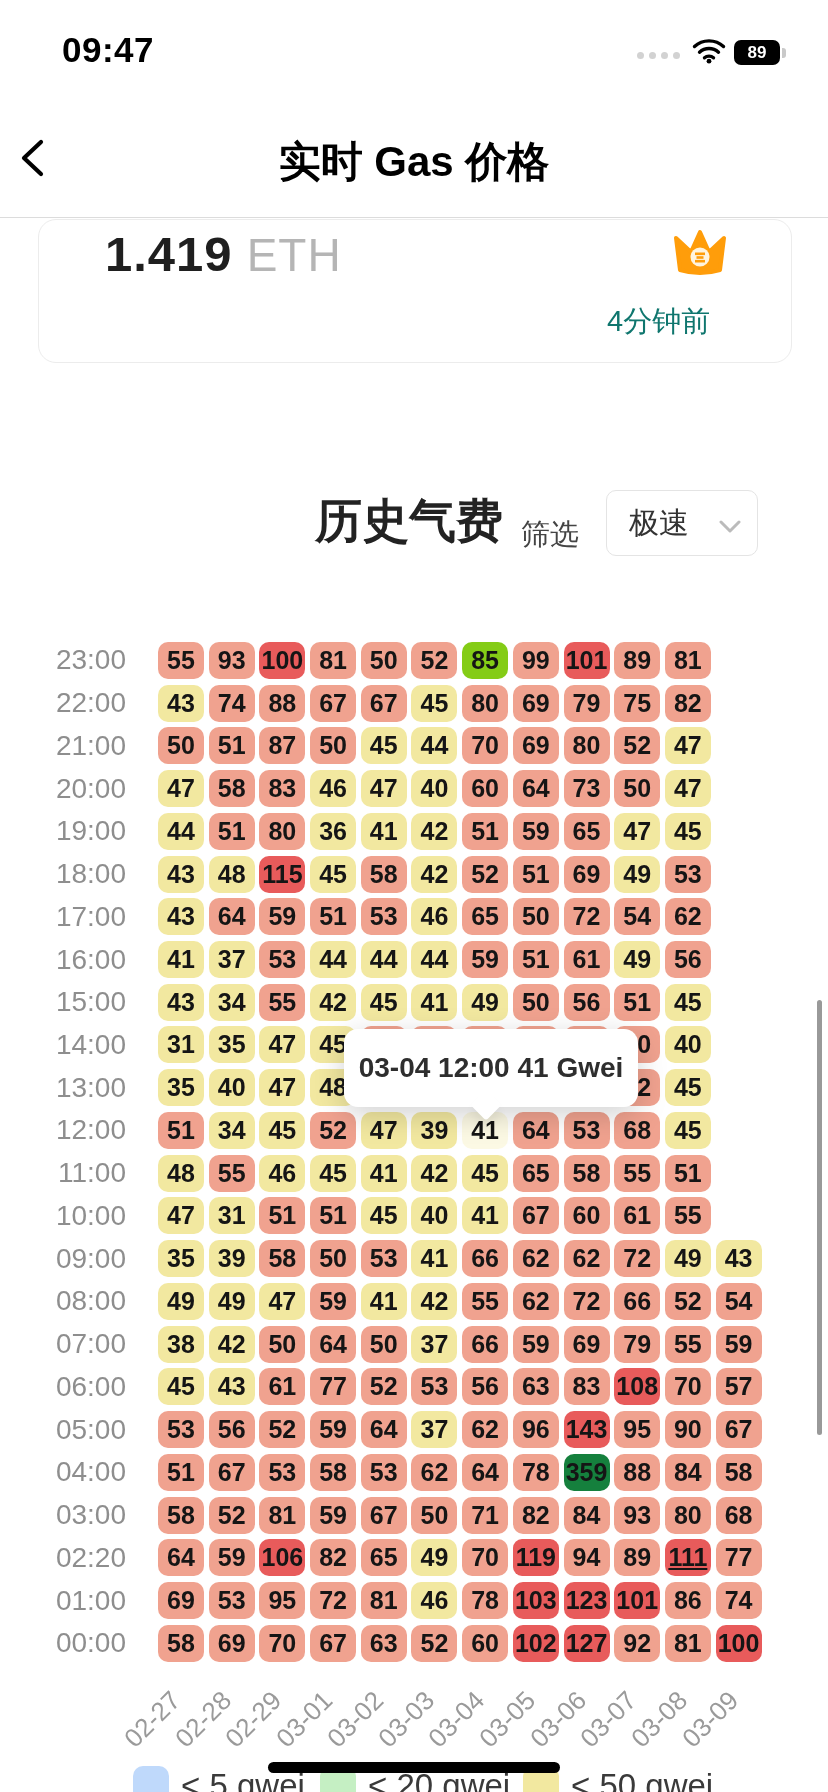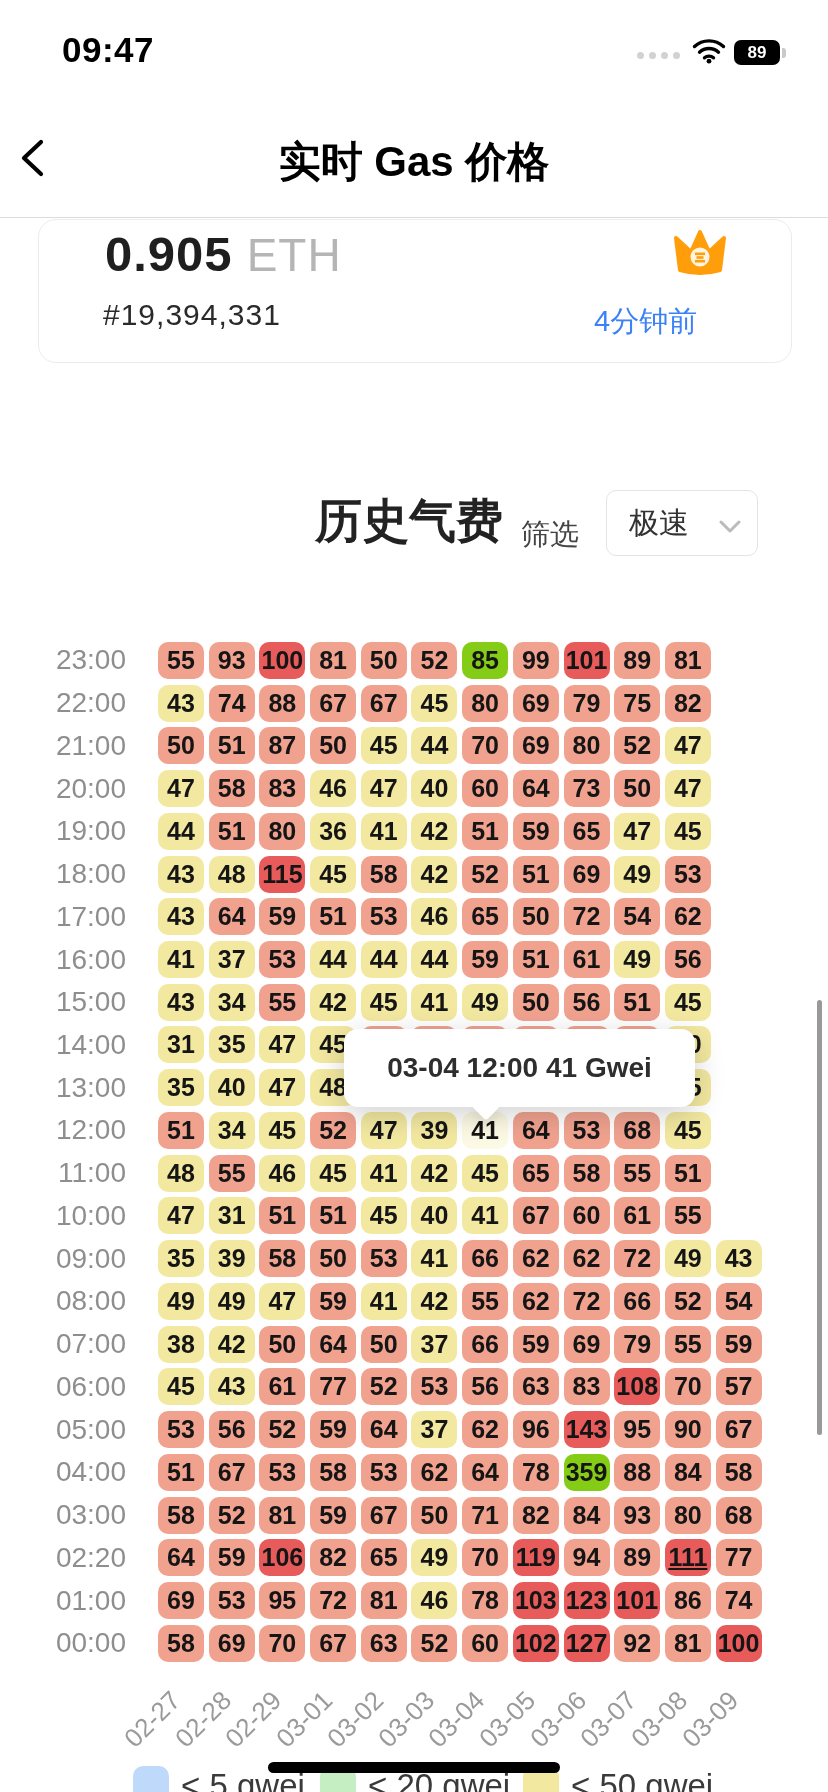--- a/index.html
+++ b/index.html
@@ -19,36 +19,36 @@
   .back-btn{position:absolute;left:18px;top:138px;width:30px;height:40px;cursor:pointer;}
   .nav-title{position:absolute;left:0;top:134px;width:828px;text-align:center;font-size:42px;font-weight:600;color:#000;}
   .hairline{position:absolute;left:0;top:217px;width:828px;height:1px;background:#dcdcdc;}
   
   .card{position:absolute;left:38px;top:219px;width:752px;height:142px;background:#fff;border:1px solid #ececec;border-radius:18px;}
   .price-line{position:absolute;left:66px;top:6px;display:flex;align-items:baseline;gap:14px;}
   .price-val{font-size:49px;font-weight:bold;color:#1f1f1f;letter-spacing:1px;}
   .price-unit{font-size:46px;font-weight:400;color:#b5b5b5;letter-spacing:1px;}
   .block-num{position:absolute;left:64px;top:78px;font-size:30px;font-weight:500;color:#2a2a2a;letter-spacing:1px;}
   .crown{position:absolute;left:633px;top:6px;}
-  .updated{position:absolute;left:555px;top:82px;font-size:29px;color:#3b82f6;}
+  .updated{position:absolute;left:568px;top:82px;font-size:29px;color:#0f766e;}
   
   .sec-title{position:absolute;left:315px;top:490px;font-size:47px;font-weight:600;color:#222;}
   .sec-filter-label{position:absolute;left:521px;top:515px;font-size:29px;color:#444;}
   .dropdown{position:absolute;left:606px;top:490px;width:152px;height:66px;background:#fff;border:1.5px solid #e4e4e4;
             border-radius:10px;display:flex;align-items:center;cursor:pointer;box-sizing:border-box;}
   .dd-value{margin-left:22px;font-size:30px;color:#333;}
   .dd-chevron{position:absolute;right:16px;top:28px;}
   
   #heatmap{position:absolute;left:0;top:639px;}
   .hm-row{height:42.74px;display:flex;align-items:center;}
   .hm-label{width:126px;margin-right:32px;text-align:right;font-size:28px;color:#8e8e8e;}
   .hm-cell{width:46px;height:37px;margin-right:4.7px;border-radius:10px;display:flex;align-items:center;
            justify-content:center;font-size:25px;font-weight:bold;color:#151515;}
   
-  .tooltip{position:absolute;left:344px;top:1029px;width:351px;height:78px;background:#fff;border-radius:14px;
+  .tooltip{position:absolute;left:344px;top:1029px;width:294px;height:78px;background:#fff;border-radius:14px;
            box-shadow:0 8px 30px rgba(0,0,0,.18);display:flex;align-items:center;justify-content:center;
            font-size:28px;font-weight:bold;color:#2e2e2e;white-space:nowrap;z-index:10;}
   .tt-arrow{position:absolute;left:131px;bottom:-9px;width:22px;height:22px;background:#fff;transform:rotate(45deg);
             border-radius:3px;box-shadow:6px 6px 10px rgba(0,0,0,.05);}
   
   .x-label{position:absolute;width:80px;text-align:right;font-size:26px;color:#9a9a9a;
            transform:rotate(-45deg);transform-origin:100% 100%;}
   
   .legend-item{position:absolute;top:1766px;display:flex;align-items:flex-start;gap:12px;}
   .legend-swatch{width:36px;height:36px;border-radius:10px;flex:none;}
@@ -83,24 +83,23 @@
 <div class="back-btn">
   <svg width="28" height="40" viewBox="0 0 28 40">
     <polyline points="23,4 6,20 23,36" stroke="#000" stroke-width="4.2" fill="none" stroke-linecap="round" stroke-linejoin="round"></polyline>
   </svg>
 </div>
 <div class="nav-title">实时 Gas 价格</div>
 <div class="hairline"></div>
 
 <div class="card">
   <div class="price-line">
-    <span class="price-val">0.905</span>
+    <span class="price-val">1.419</span>
     <span class="price-unit">ETH</span>
   </div>
-  <div class="block-num">#19,394,331</div>
   <div class="crown">
     <svg width="56" height="54" viewBox="0 0 56 54">
       <path d="M8 44 L4 12 L19 26 L28 6 L37 26 L52 12 L48 44 Q28 50 8 44 Z" fill="#FF9D0A" stroke="#FF9D0A" stroke-width="4" stroke-linejoin="round"></path>
       <circle cx="28" cy="31" r="9.5" fill="#FFF4DF"></circle>
       <rect x="23" y="26.5" width="10" height="2.6" fill="#FF9D0A"></rect>
       <rect x="24.5" y="30.2" width="7" height="2.6" fill="#FF9D0A"></rect>
       <rect x="23" y="33.9" width="10" height="2.6" fill="#FF9D0A"></rect>
     </svg>
   </div>
   <div class="updated">4分钟前</div>
@@ -392,21 +391,21 @@
     <div class="hm-row">
       <div class="hm-label">04:00</div>
       <div class="hm-cell" style="background: rgb(240, 162, 143);">51</div>
       <div class="hm-cell" style="background: rgb(240, 162, 143);">67</div>
       <div class="hm-cell" style="background: rgb(240, 162, 143);">53</div>
       <div class="hm-cell" style="background: rgb(240, 162, 143);">58</div>
       <div class="hm-cell" style="background: rgb(240, 162, 143);">53</div>
       <div class="hm-cell" style="background: rgb(240, 162, 143);">62</div>
       <div class="hm-cell" style="background: rgb(240, 162, 143);">64</div>
       <div class="hm-cell" style="background: rgb(240, 162, 143);">78</div>
-      <div class="hm-cell" style="background: #84cc16;">359</div>
+      <div class="hm-cell" style="background: #15803d;">359</div>
       <div class="hm-cell" style="background: rgb(240, 162, 143);">88</div>
       <div class="hm-cell" style="background: rgb(240, 162, 143);">84</div>
       <div class="hm-cell" style="background: rgb(240, 162, 143);">58</div>
     </div>
     <div class="hm-row">
       <div class="hm-label">03:00</div>
       <div class="hm-cell" style="background: rgb(240, 162, 143);">58</div>
       <div class="hm-cell" style="background: rgb(240, 162, 143);">52</div>
       <div class="hm-cell" style="background: rgb(240, 162, 143);">81</div>
       <div class="hm-cell" style="background: rgb(240, 162, 143);">59</div>

